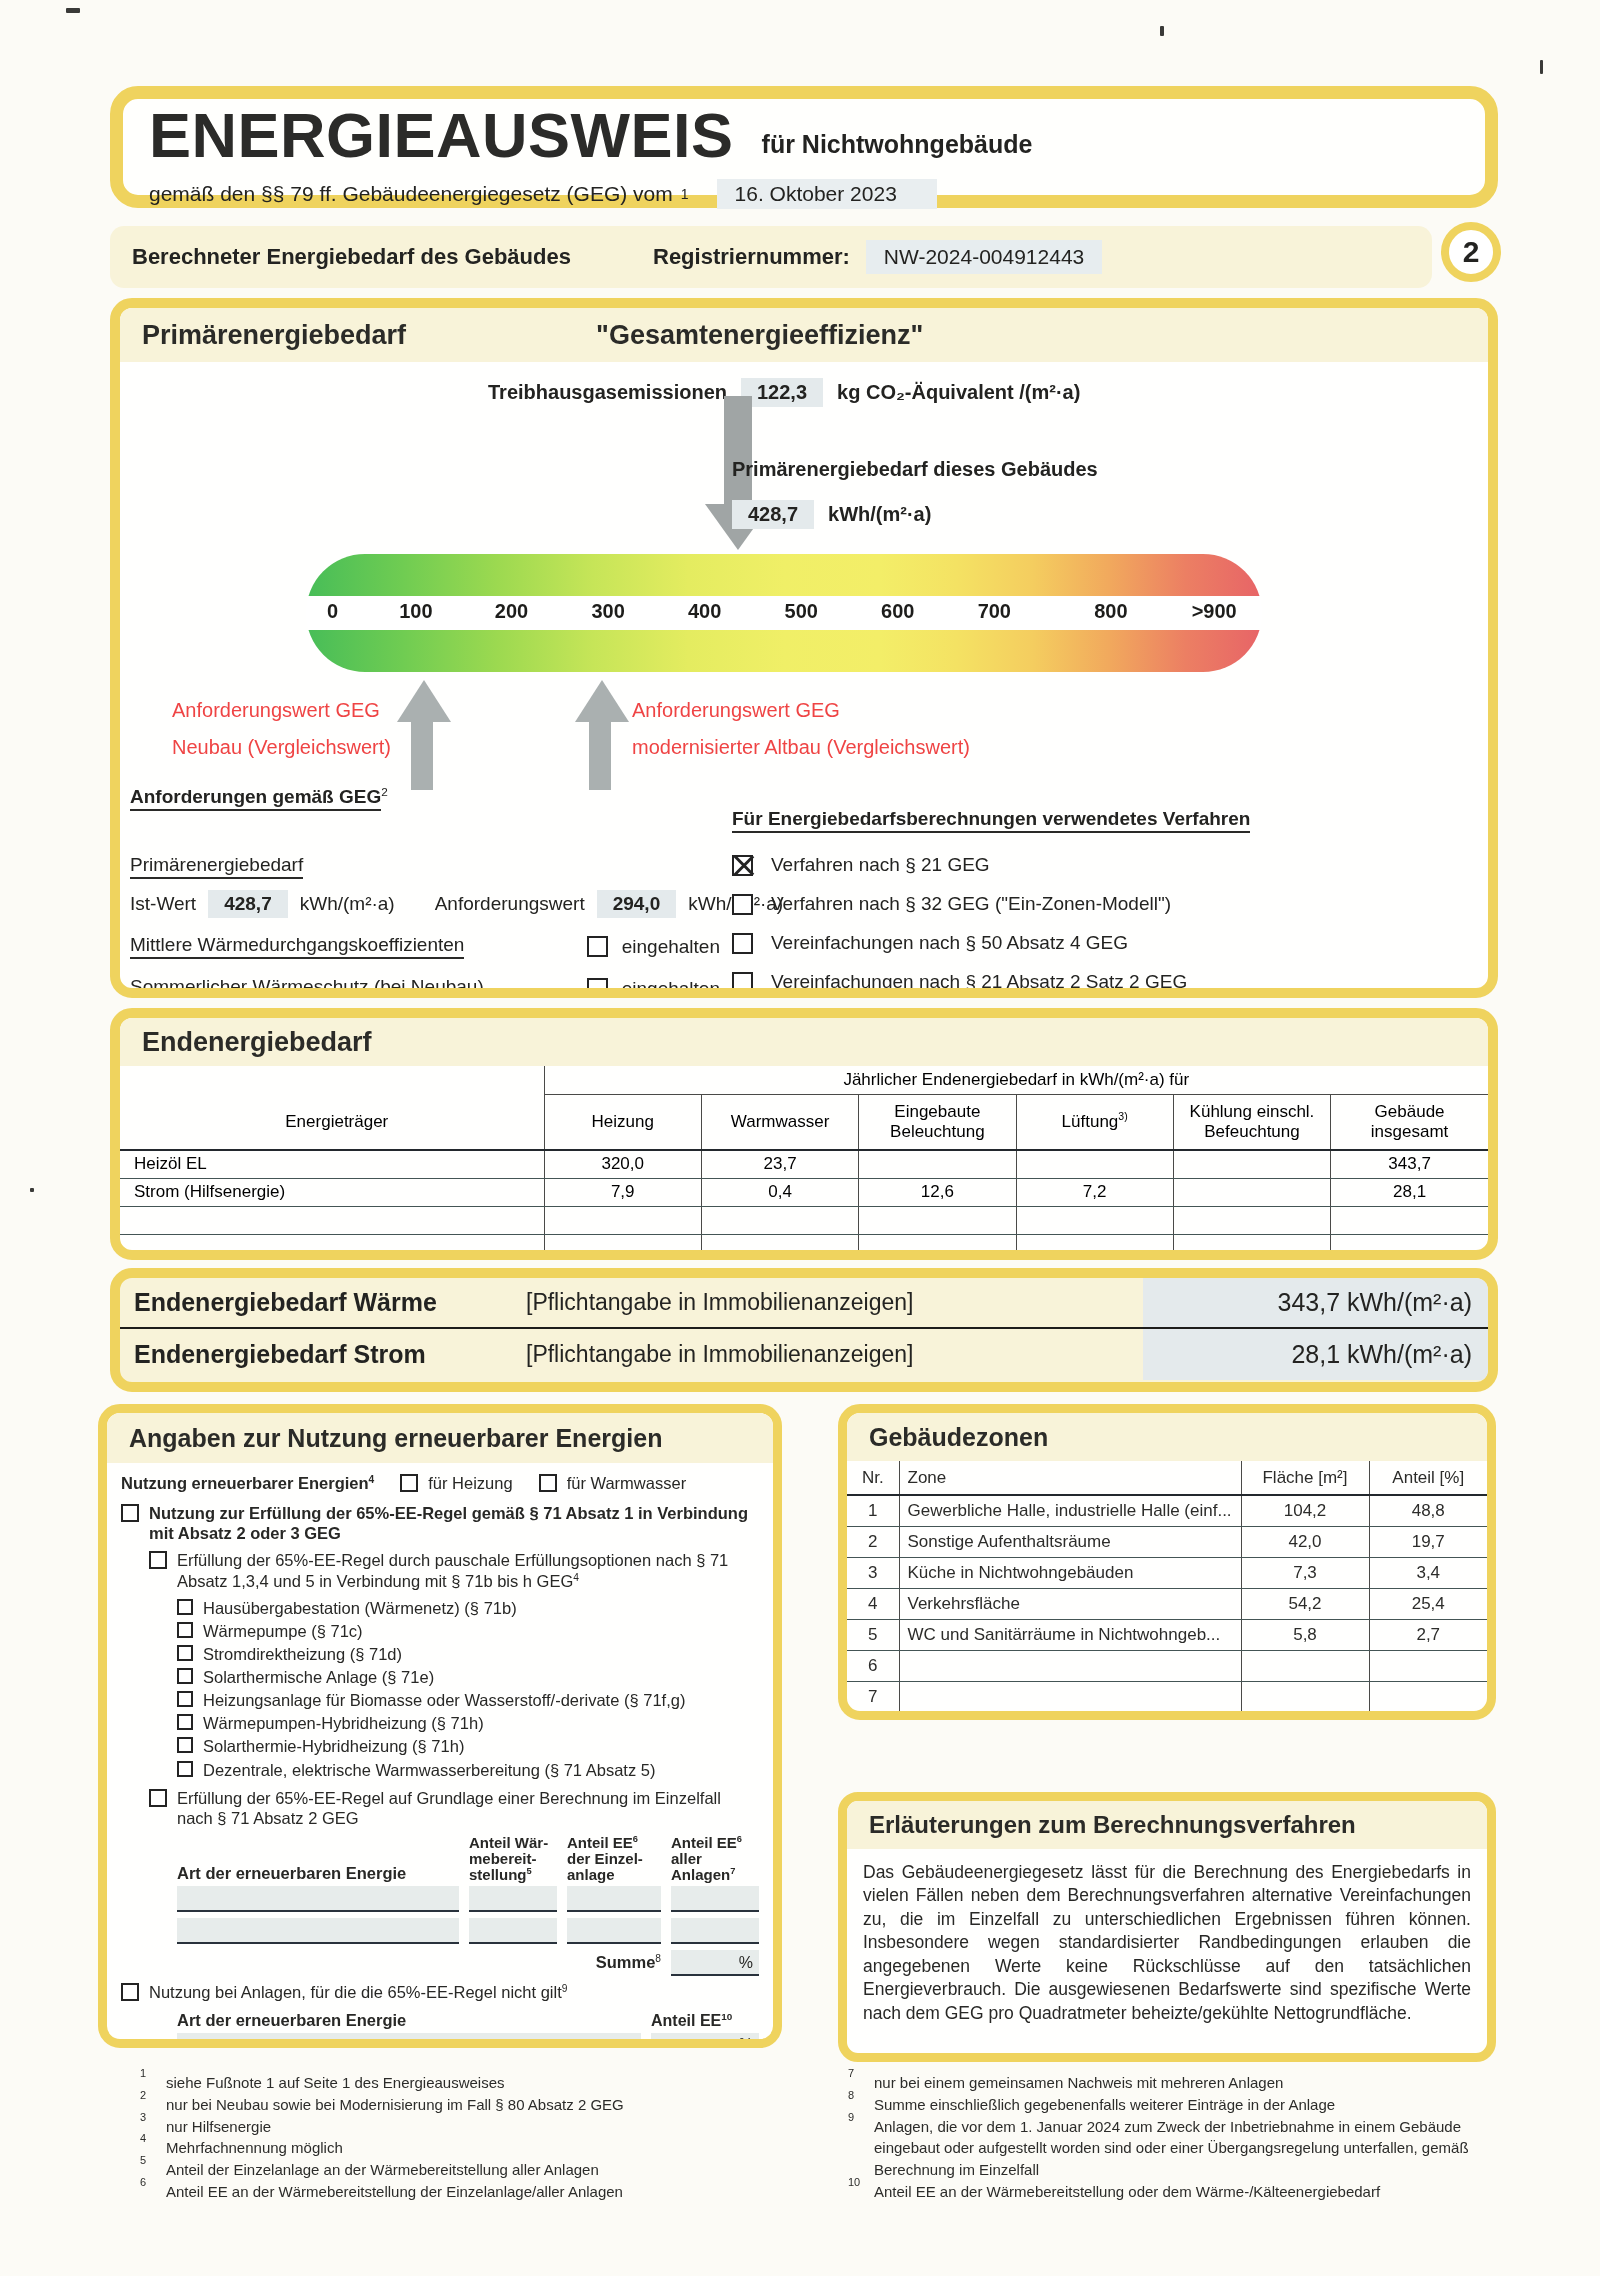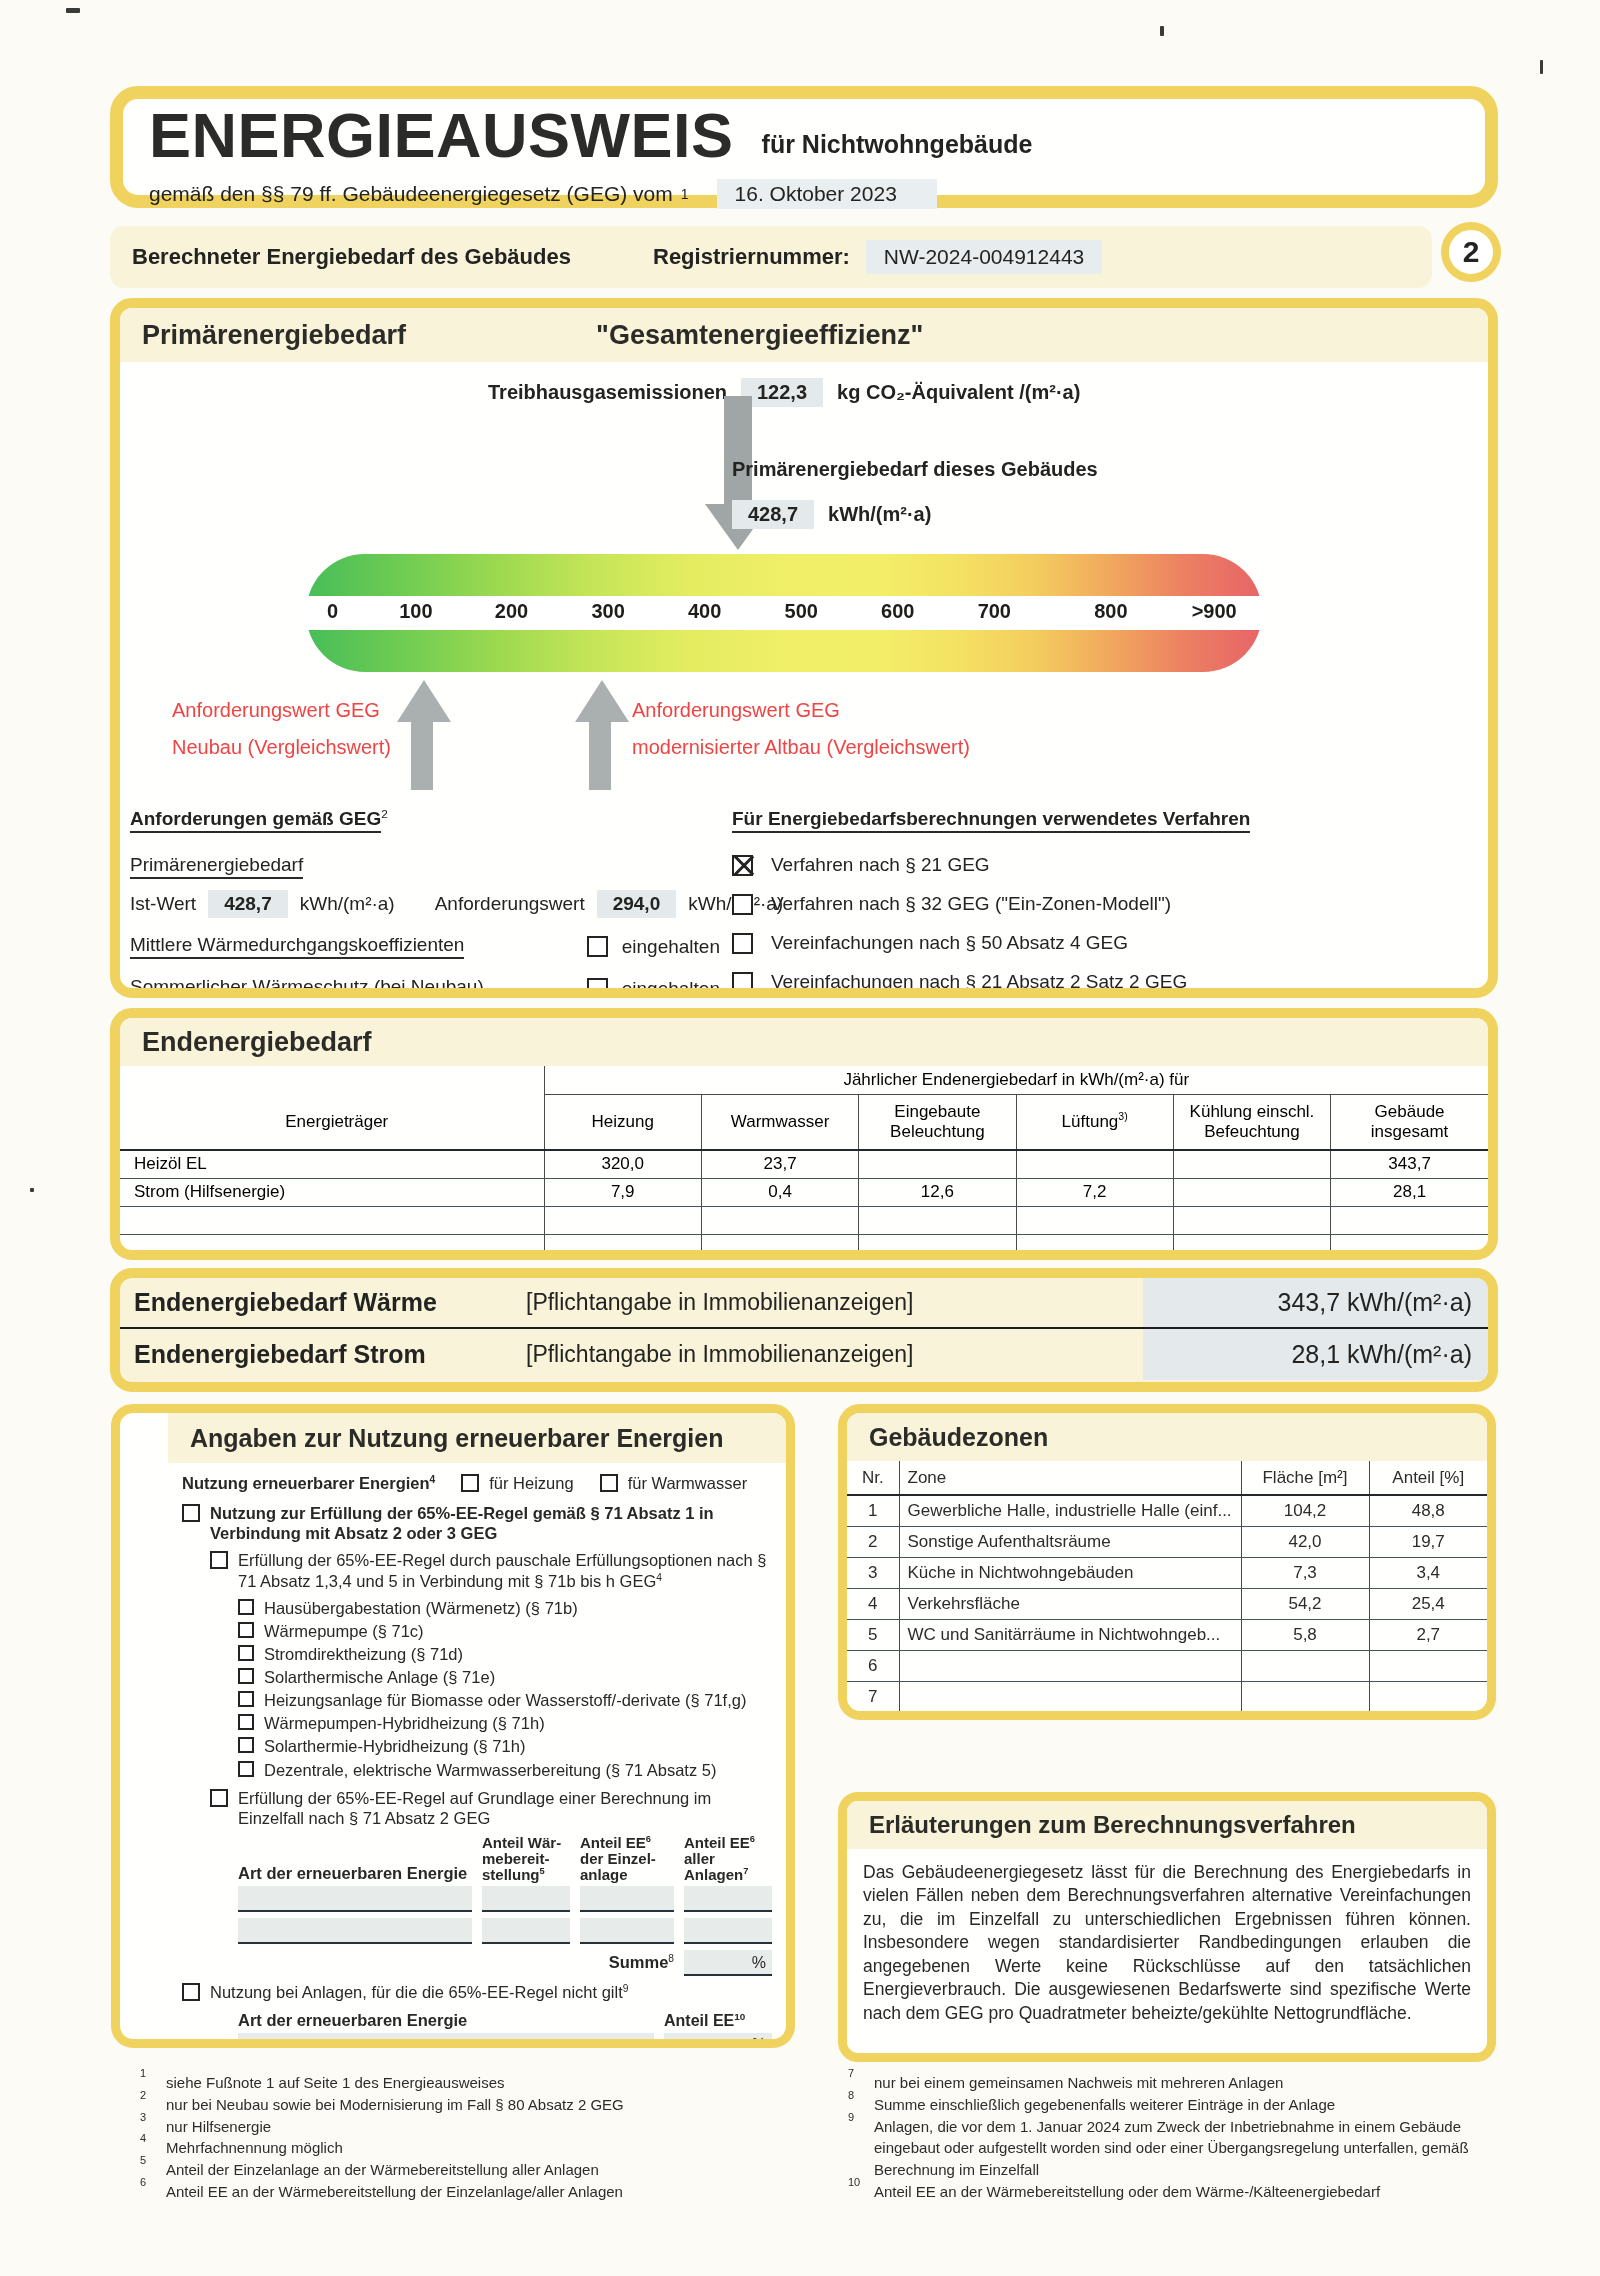--- a/index.html
+++ b/index.html
@@ -57,21 +57,21 @@
   .up-arrow .head { position:absolute; width:0; height:0; border-left:27px solid transparent;
     border-right:27px solid transparent; border-bottom:42px solid #aab0b0; top:318px; }
   .up-arrow .shaft { position:absolute; width:22px; height:70px; background:#aab0b0; top:358px; }
   .ua1 .head { left:277px; } .ua1 .shaft { left:291px; }
   .ua2 .head { left:455px; } .ua2 .shaft { left:469px; }
   .arrow-label { position:absolute; font-size:20px; line-height:37px; color:#ef4444; }
   .al1 { left:52px; top:330px; }
   .al2 { left:512px; top:330px; }
   .uh { font-weight:bold; border-bottom:2px solid #2a2a28; display:inline-block; padding-bottom:1px; }
   .ul { border-bottom:2px solid #2a2a28; display:inline-block; padding-bottom:1px; }
-  .req-heading { position:absolute; left:10px; top:446px; font-size:19px; }
+  .req-heading { position:absolute; left:10px; top:424px; font-size:19px; }
   .method-heading { position:absolute; left:612px; top:446px; font-size:19px; }
   .peb-sub { position:absolute; left:10px; top:492px; font-size:19px; }
   .ist-row { position:absolute; left:10px; top:528px; display:flex; align-items:baseline; font-size:19px; }
   .ist-row .valbox { margin:0 12px; font-size:19px; }
   .ist-row .unit { margin-right:40px; }
   .cbrow { display:flex; align-items:center; gap:14px; }
   .u-row { position:absolute; left:10px; top:572px; width:590px; display:flex; justify-content:space-between; align-items:center; font-size:19px; }
   .s-row { position:absolute; left:10px; top:614px; width:590px; display:flex; justify-content:space-between; align-items:center; font-size:19px; }
   .cb { width:21px; height:21px; border:2px solid #232323; background:#fff; display:inline-block; flex:none; position:relative; }
   .cb.checked::before, .cb.checked::after { content:""; position:absolute; left:-3px; top:7px; width:26px; height:3px; background:#232323; }
@@ -96,21 +96,21 @@
   
   .mand-panel { left:110px; top:1268px; width:1388px; height:124px; background:#f8f3d9; }
   .mand-row { display:flex; align-items:center; height:51px; padding-left:14px; position:relative; }
   .mand-row.first { border-bottom:2.5px solid #1d1d1b; }
   .mand-label { font-size:25px; font-weight:bold; width:392px; }
   .mand-note { font-size:23px; }
   .mand-val { position:absolute; right:0; top:0; height:100%; width:345px; background:#e4eaec;
     display:flex; align-items:center; justify-content:flex-end; padding-right:16px; font-size:25px; }
 
   
-  .renew-panel { left:111px; top:1404px; width:684px; height:644px; border-width:9px;padding-left:48px; }
+  .renew-panel { left:98px; top:1404px; width:684px; height:644px; border-width:9px; }
   .renew-panel .panel-title { height:50px; font-size:25px; }
   .rb { padding:10px 14px 6px 14px; font-size:16.5px; line-height:1.22; color:#28282六; color:#282826; }
   .r-usage { display:flex; align-items:center; gap:10px; margin-bottom:10px; }
   .r-usage .cb { width:18px; height:18px; margin-left:16px; }
   .r-item { display:flex; gap:10px; margin-bottom:7px; align-items:flex-start; }
   .r-item .cb { width:18px; height:18px; margin-top:1px; }
   .lvl1 { margin-left:28px; }
   .lvl2 { margin-left:56px; margin-bottom:3px; }
   .lvl2 .cb { width:16px; height:16px; }
   .r-grid1 { display:grid; grid-template-columns:1fr 88px 94px 88px; column-gap:10px; margin:4px 0 2px 56px; }

